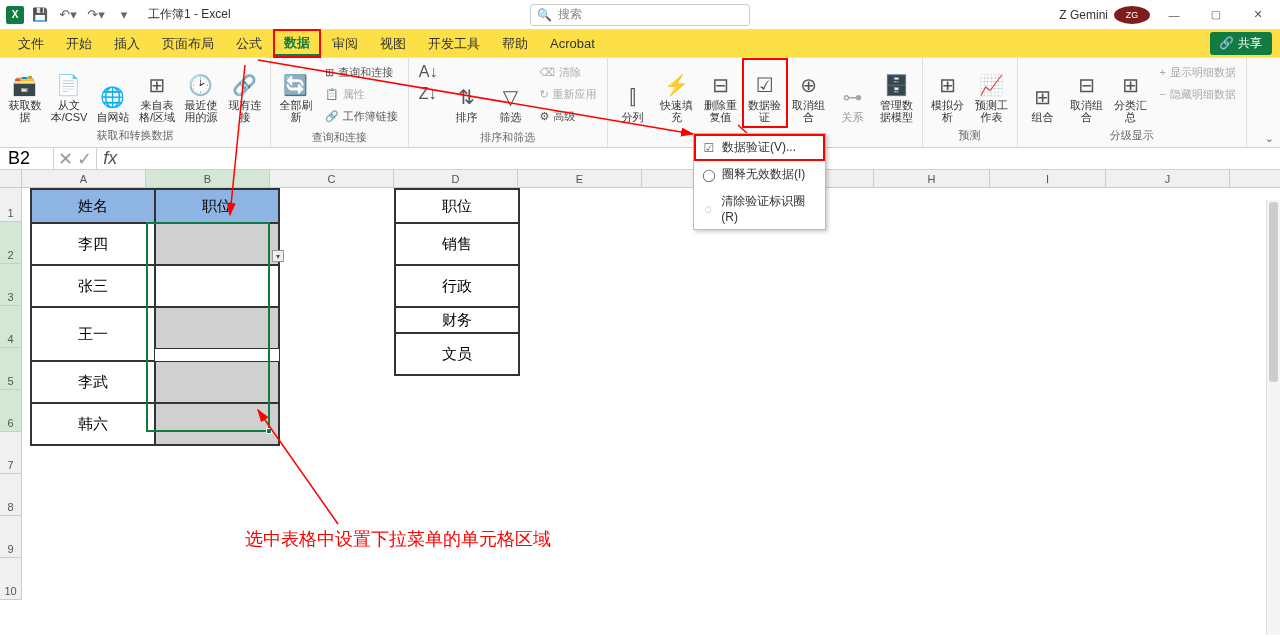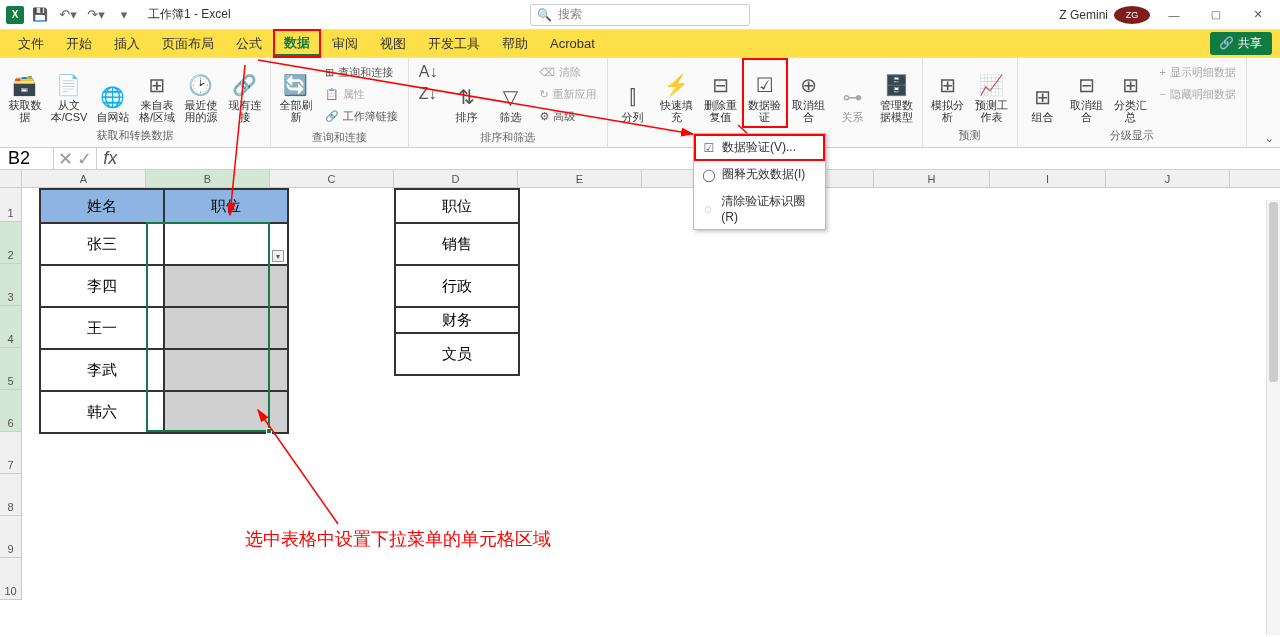--- a/index.html
+++ b/index.html
@@ -296,35 +296,35 @@
         <div class="row-h sel" style="height:42px">4</div>
         <div class="row-h sel" style="height:42px">5</div>
         <div class="row-h sel" style="height:42px">6</div>
         <div class="row-h" style="height:42px">7</div>
         <div class="row-h" style="height:42px">8</div>
         <div class="row-h" style="height:42px">9</div>
         <div class="row-h" style="height:42px">10</div>
       </div>
     <div class="cells" id="cells">
 
-      <div class="data-table" style="left:17px;top:0;">
+      <div class="data-table" style="left:8px;top:0;">
         <div style="display:flex">
             <div class="dcell hdr" style="width:124px;height:34px">姓名</div>
             <div class="dcell hdr" style="width:124px;height:34px">职位</div>
           </div>
         <div style="display:flex">
+            <div class="dcell" style="width:124px;height:42px">李四</div>
+            <div class="dcell sel" style="width:124px;height:42px"></div>
+          </div>
+        <div style="display:flex">
             <div class="dcell" style="width:124px;height:42px">张三</div>
             <div class="dcell sel active" style="width:124px;height:42px"></div>
           </div>
         <div style="display:flex">
-            <div class="dcell" style="width:124px;height:42px">李四</div>
-            <div class="dcell sel" style="width:124px;height:42px"></div>
-          </div>
-        <div style="display:flex">
-            <div class="dcell" style="width:124px;height:42px">王一</div>
+            <div class="dcell" style="width:124px;height:54px">王一</div>
             <div class="dcell sel" style="width:124px;height:42px"></div>
           </div>
         <div style="display:flex">
             <div class="dcell" style="width:124px;height:42px">李武</div>
             <div class="dcell sel" style="width:124px;height:42px"></div>
           </div>
         <div style="display:flex">
             <div class="dcell" style="width:124px;height:42px">韩六</div>
             <div class="dcell sel" style="width:124px;height:42px"></div>
           </div>

